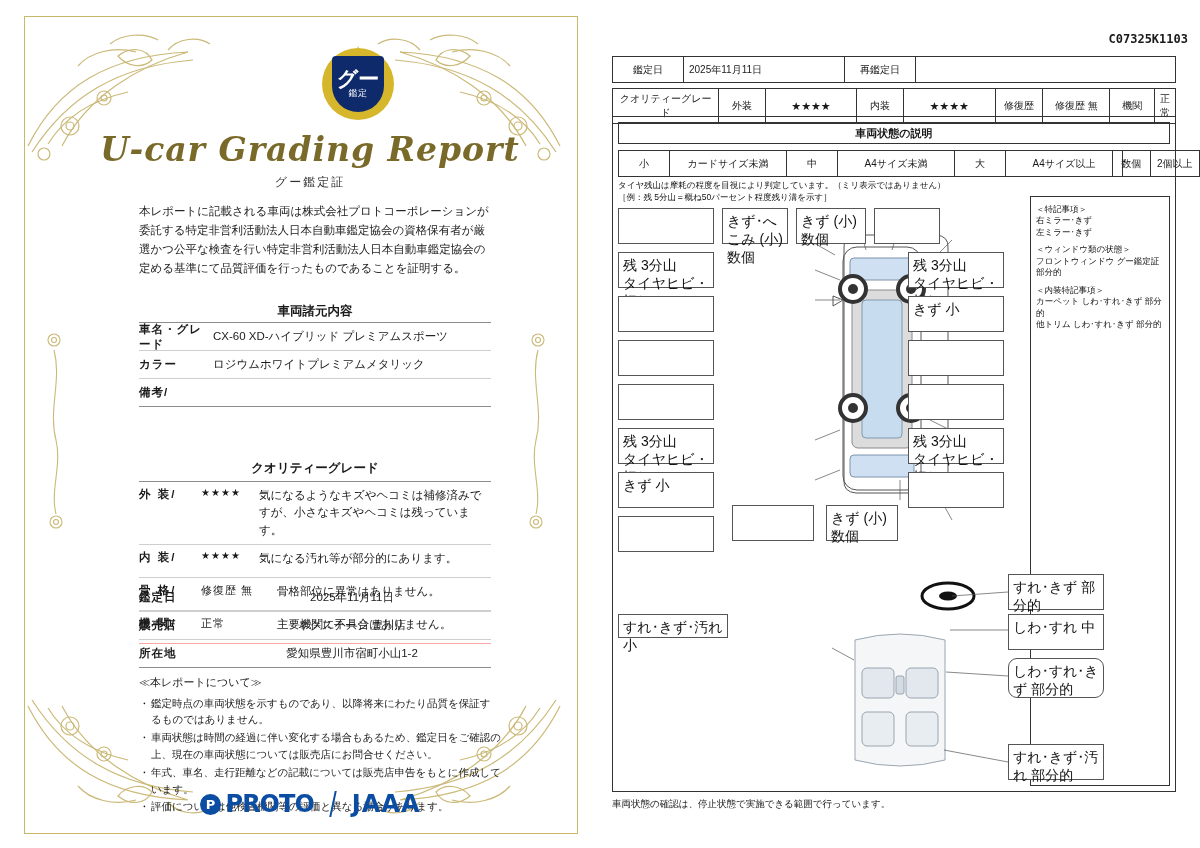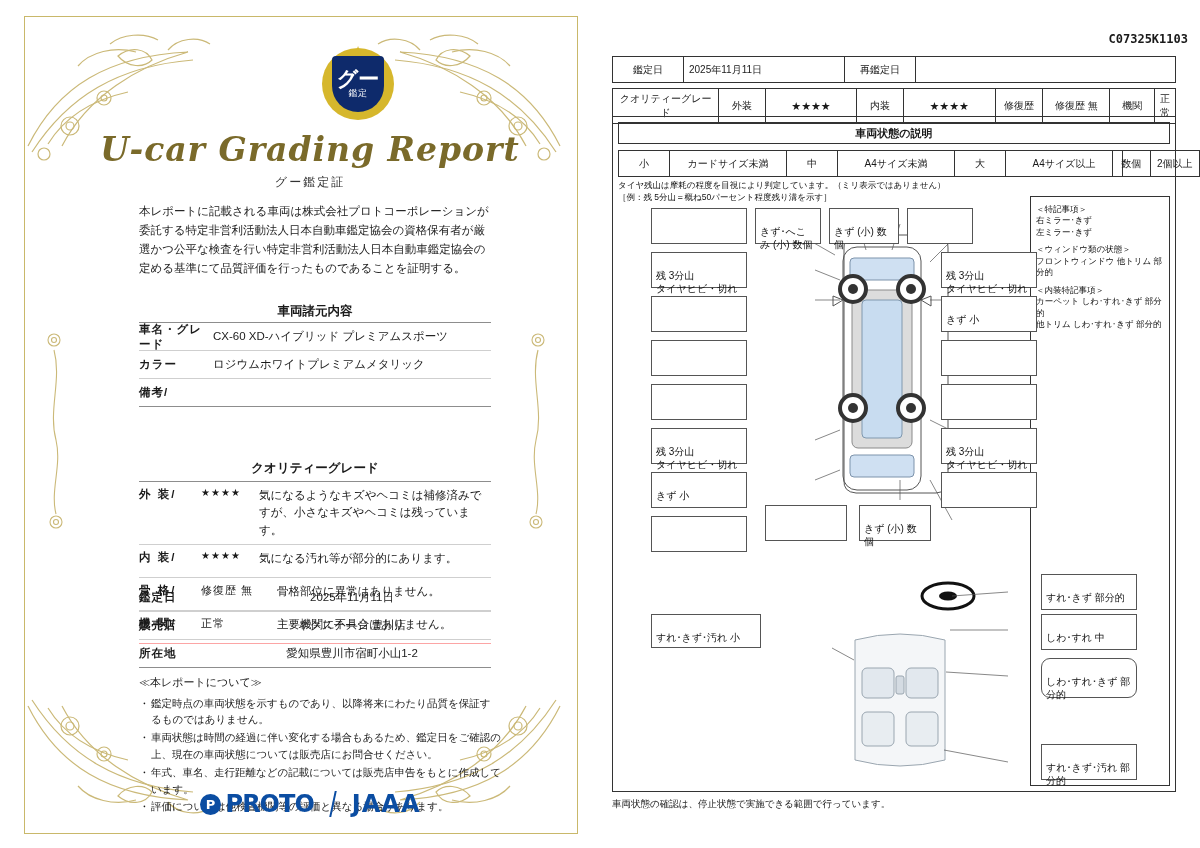--- a/index.html
+++ b/index.html
@@ -54,21 +54,21 @@
 
   
   .right{position:relative;width:600px;height:848px;}
   .r-title{position:absolute;left:0;top:32px;width:600px;text-align:center;font-size:12.5px;font-weight:bold;letter-spacing:1px;}
   .r-code{position:absolute;right:12px;top:32px;font-size:12px;font-weight:bold;font-family:"DejaVu Sans Mono",monospace;}
 
   .tbl{position:absolute;border-collapse:collapse;font-size:10px;}
   .tbl td{border:1px solid #333;padding:3px 5px;height:19px;}
 
   .box{position:absolute;border:1px solid #333;box-sizing:border-box;}
-  .mini{position:absolute;border:1px solid #555;background:#fff;box-sizing:border-box;font-size:10px;line-height:1.3;padding:16px 4px;color:#111;margin-left:33px;}
+  .mini{position:absolute;border:1px solid #555;background:#fff;box-sizing:border-box;font-size:14px;line-height:1.3;padding:3px 4px;color:#111;}
 
   .lbl-s{position:absolute;font-size:8.5px;line-height:1.35;color:#111;}
 
   svg.diagram{position:absolute;left:0;top:0;}
   .footnote{position:absolute;font-size:9.5px;}
 </style>
 </head>
 <body>
 
 <div class="page">
@@ -321,21 +321,21 @@
     <div class="lbl-s" style="left:18px;top:180px;width:440px;">タイヤ残山は摩耗の程度を目視により判定しています。（ミリ表示ではありません）</div>
     <div class="lbl-s" style="left:18px;top:192px;width:440px;">［例：残 5分山＝概ね50パーセント程度残り溝を示す］</div>
 
     <div class="box" style="left:430px;top:196px;width:140px;height:590px;background:#fff;"></div>
     <div class="lbl-s" style="left:436px;top:204px;width:130px;">
       <div>＜特記事項＞</div>
       <div>右ミラー･きず</div>
       <div>左ミラー･きず</div>
       <div style="height:6px;"></div>
       <div>＜ウィンドウ類の状態＞</div>
-      <div>フロントウィンドウ 他トリム 部分的</div>
+      <div>フロントウィンドウ グー鑑定証 部分的</div>
       <div style="height:6px;"></div>
       <div>＜内装特記事項＞</div>
       <div>カーペット しわ･すれ･きず 部分的</div>
       <div>他トリム しわ･すれ･きず 部分的</div>
     </div>
 
     <svg class="diagram" width="600" height="848">
       <g stroke="#555" fill="none" stroke-width="1">
 
         <path d="M744 248 q-1 -12 12 -13 h80 q13 1 12 13 v232 q1 12 -12 13 h-80 q-13 -1 -12 -13 Z" transform="translate(-500,0)" fill="#ffffff"></path>
@@ -422,19 +422,19 @@
     <div class="mini" style="left:308px;top:384px;width:96px;height:36px;"></div>
     <div class="mini" style="left:308px;top:428px;width:96px;height:36px;"><span style="white-space:pre-line">残 3分山
 タイヤヒビ・切れ</span></div>
     <div class="mini" style="left:308px;top:472px;width:96px;height:36px;"></div>
     <div class="mini" style="left:226px;top:505px;width:72px;height:36px;"><span>きず (小) 数個</span></div>
     <div class="mini" style="left:132px;top:505px;width:82px;height:36px;"></div>
 
     <div class="mini" style="left:408px;top:574px;width:96px;height:36px;"><span>すれ･きず 部分的</span></div>
     <div class="mini" style="left:408px;top:614px;width:96px;height:36px;"><span>しわ･すれ 中</span></div>
     <div class="mini" style="left:408px;top:658px;width:96px;height:40px;border-radius:9px;"><span>しわ･すれ･きず 部分的</span></div>
-    <div class="mini" style="left:18px;top:614px;width:110px;height:32px;"><span>すれ･きず･汚れ 小</span></div>
+    <div class="mini" style="left:18px;top:614px;width:110px;height:24px;"><span>すれ･きず･汚れ 小</span></div>
     <div class="mini" style="left:408px;top:744px;width:96px;height:36px;"><span>すれ･きず･汚れ 部分的</span></div>
 
     <div class="footnote" style="left:12px;top:798px;">車両状態の確認は、停止状態で実施できる範囲で行っています。</div>
 
   </div>
 </div>
 
 </body></html>

